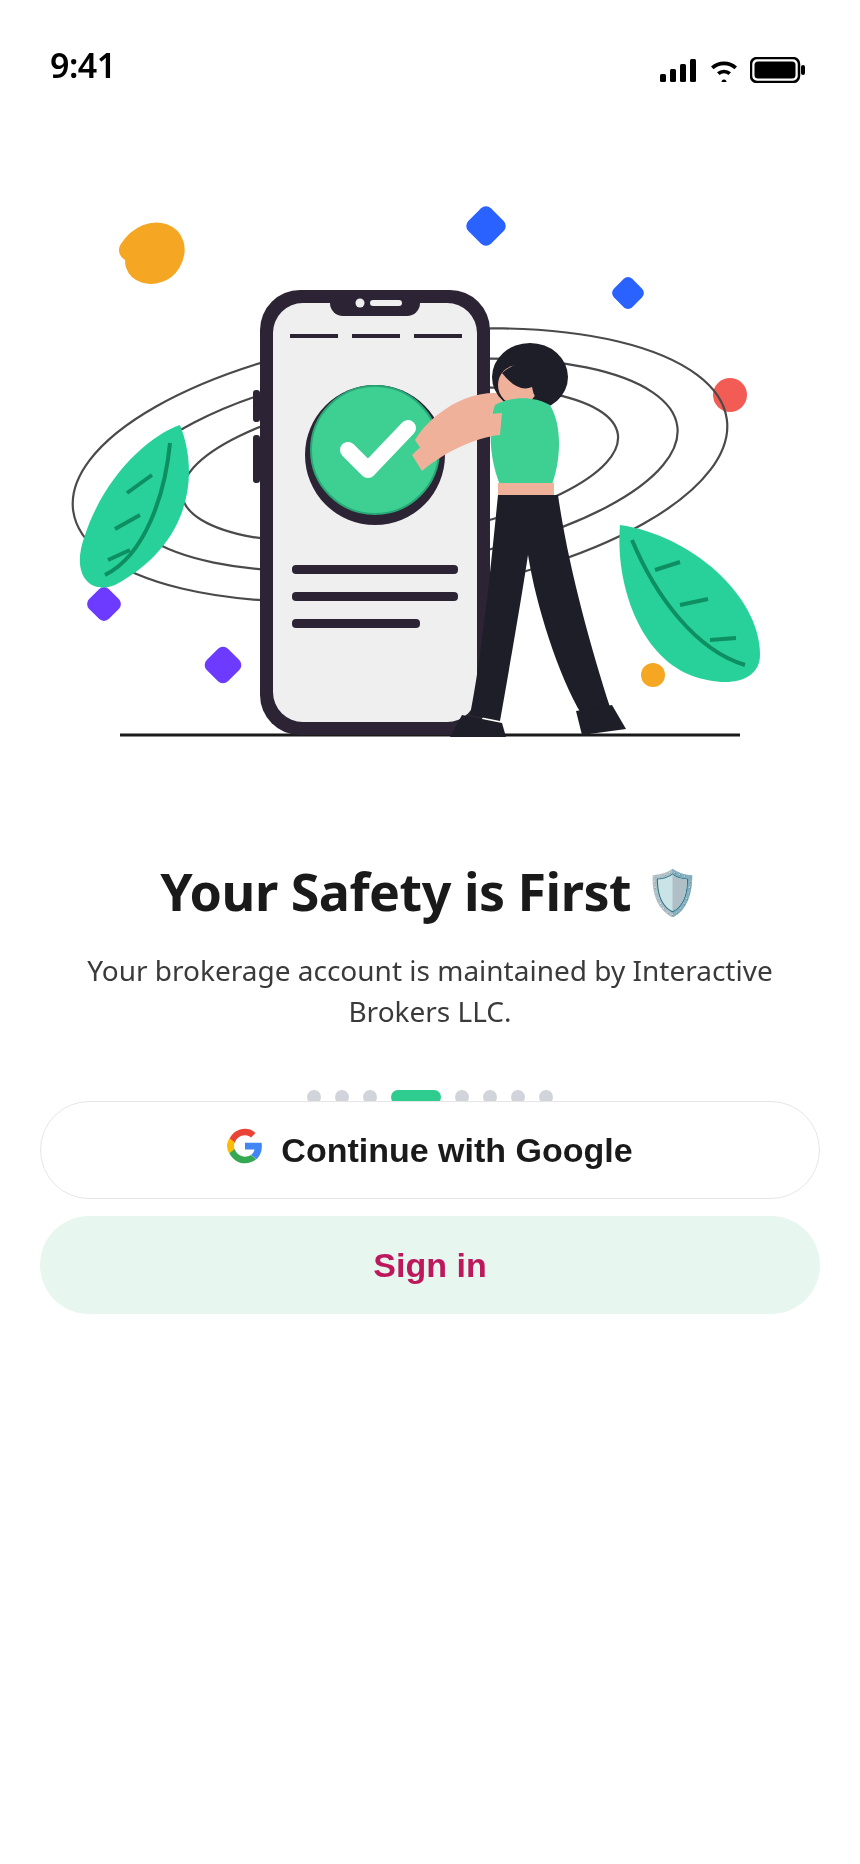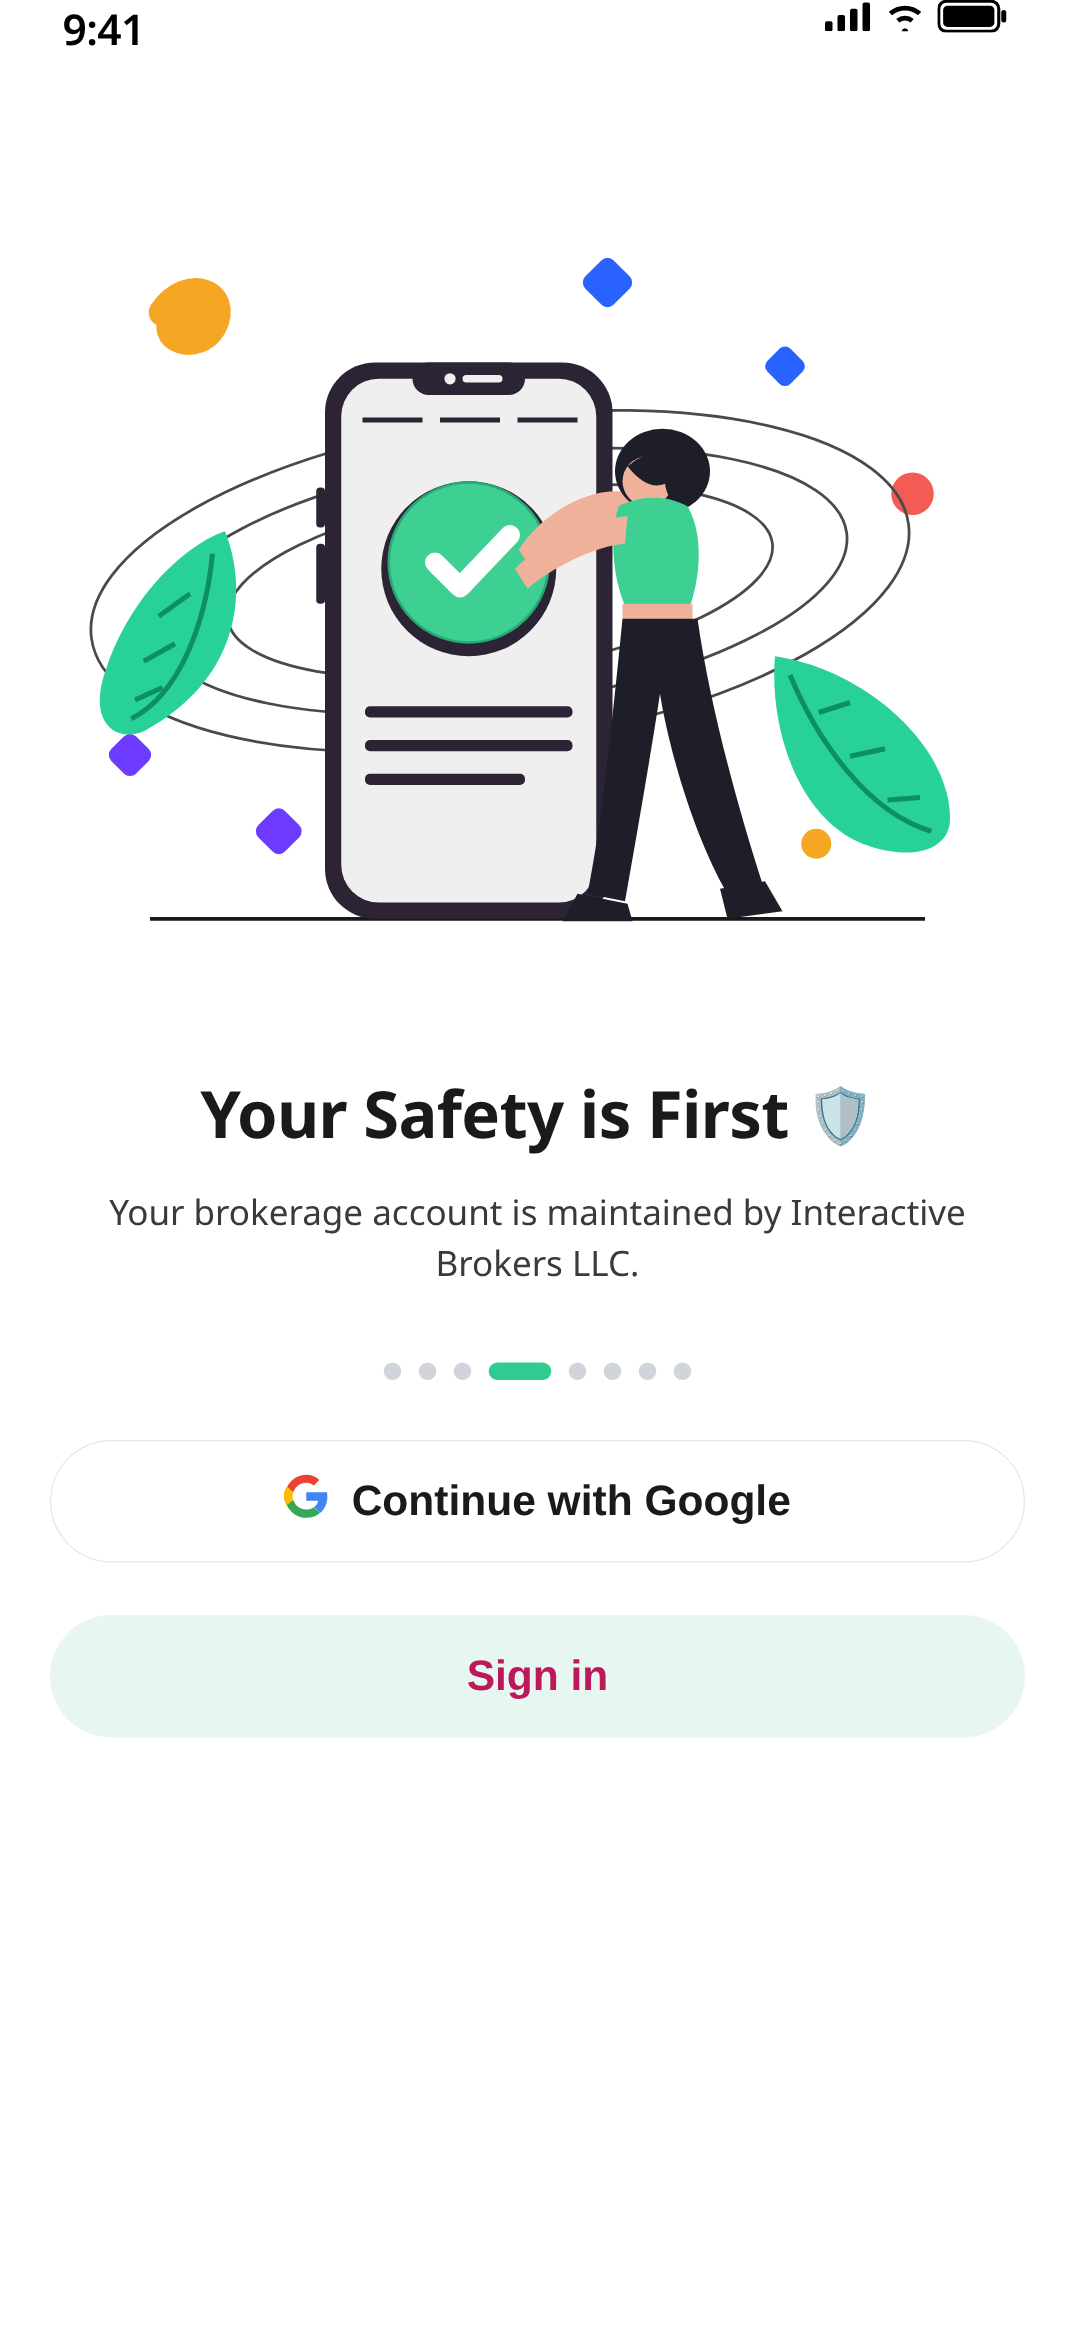--- a/index.html
+++ b/index.html
@@ -10,21 +10,21 @@
     font-family: -apple-system, "Segoe UI", system-ui, sans-serif;
     position: relative;
     overflow: hidden;
   }
   
   .status-bar {
     position: absolute;
     top: 0; left: 0; right: 0;
     height: 88px;
     display: flex;
-    align-items: flex-start;
+    align-items: flex-end;
     justify-content: space-between;
     padding: 0 54px 0 50px;
   }
   .status-time { font-size: 34px; font-weight: 600; letter-spacing: -0.5px; }
   .status-right { display: flex; align-items: center; gap: 10px; }
 
   
   .illustration {
     position: absolute;
     left: 0; right: 0;
@@ -81,25 +81,25 @@
     background: #d1d5db;
   }
   .dot.active {
     width: 50px;
     background: #2ecc8f;
   }
 
   
   .btn-stack {
     position: absolute;
-    top: 1152px;
+    top: 1101px;
     left: 40px; right: 40px;
     display: flex;
     flex-direction: column;
-    gap: 42px;
+    gap: 17px;
   }
   .btn {
     height: 98px;
     border-radius: 50px;
     display: flex;
     align-items: center;
     justify-content: center;
     font-size: 34px;
     font-weight: 600;
     cursor: pointer;

